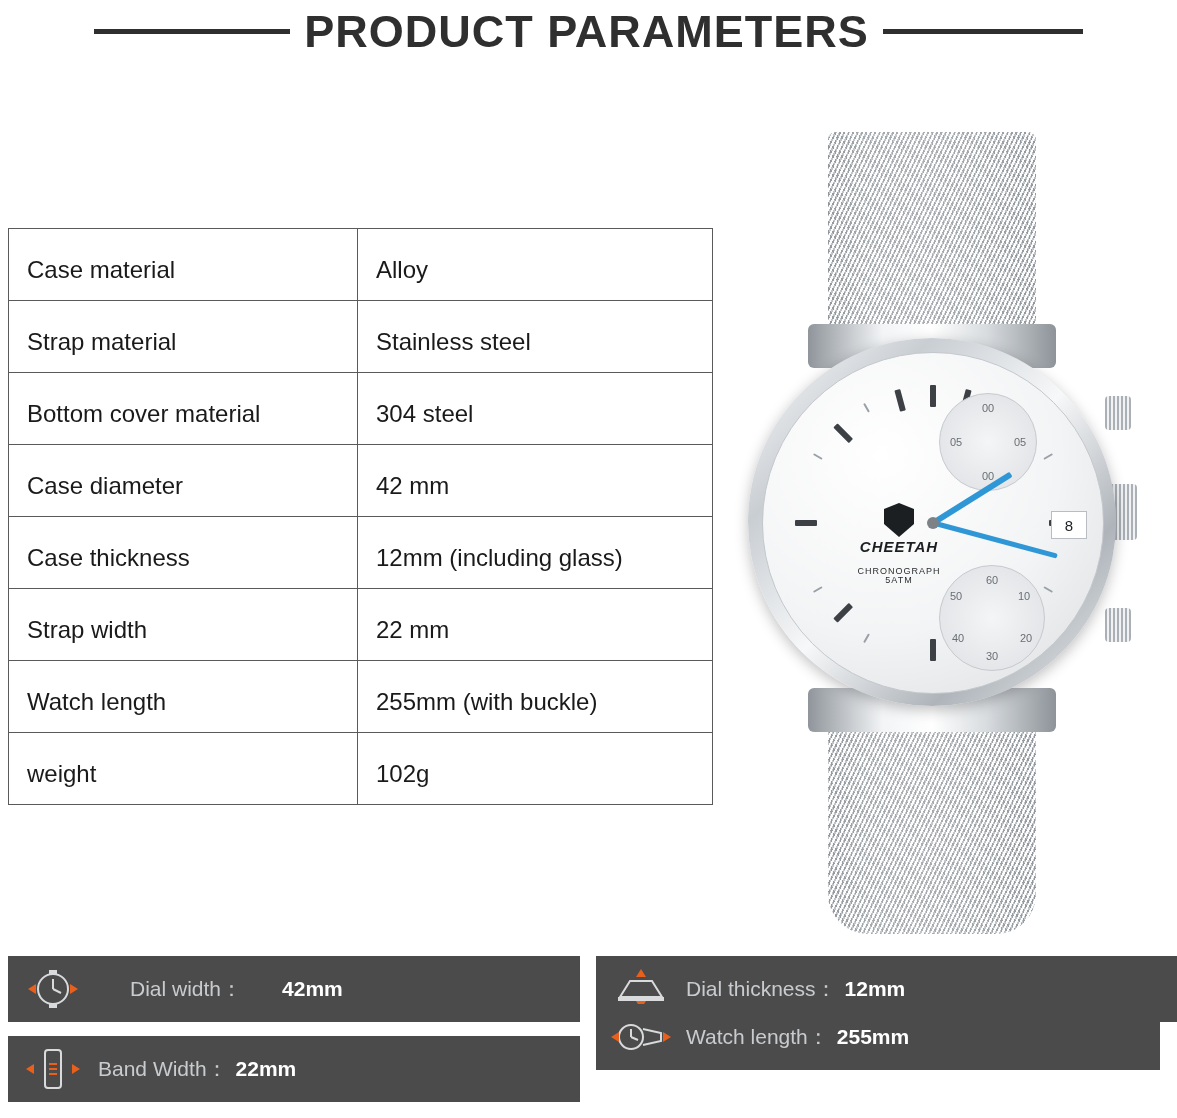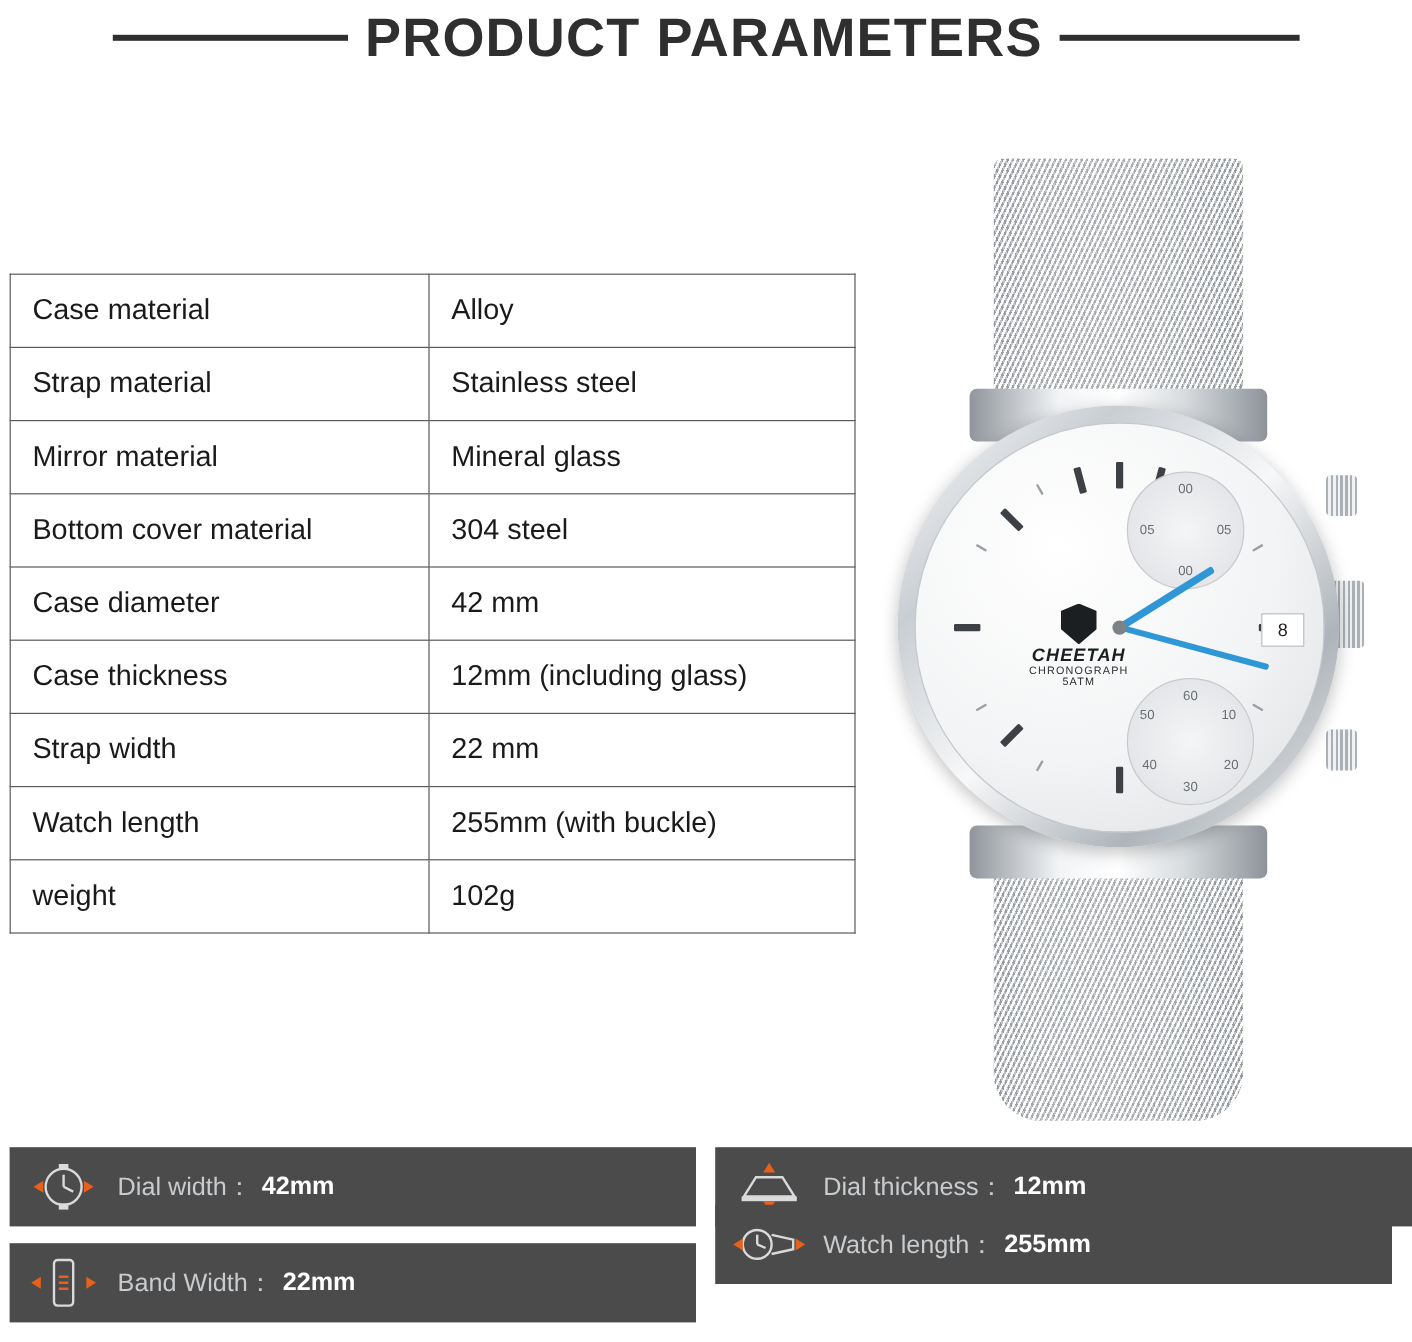--- a/index.html
+++ b/index.html
@@ -49,21 +49,21 @@
     left: 8px;
     top: 228px;
     width: 668px;
     border-collapse: collapse;
     table-layout: fixed;
   }
   #spec-table td {
     border: 1px solid #5a5a5a;
     height: 60px;
     font-size: 24px;
-    padding: 0 0 0 18px;
+    padding: 11px 0 0 18px;
     vertical-align: middle;
     color: #1a1a1a;
     background: #fff;
   }
   #spec-table td.k { width: 330px; }
   #spec-table td.v { width: 336px; }
 
   
   #watch-photo {
     position: absolute;
@@ -194,21 +194,21 @@
     text-align: center;
     line-height: 1.05;
   }
   .brand .shield {
     width: 30px; height: 34px;
     margin: 0 auto 2px;
     background: #1c1f22;
     clip-path: polygon(50% 0, 100% 18%, 100% 62%, 50% 100%, 0 62%, 0 18%);
   }
   .brand .name { font-size: 15px; font-weight: bold; letter-spacing: 1px; color: #1c1f22; font-style: italic; }
-  .brand .sub1 { font-size: 9px; letter-spacing: 1px; color: #2a2d30; }
+  .brand .sub1 { font-size: 9px; letter-spacing: 1px; color: #2a2d30; margin-top: 12px; }
   .brand .sub2 { font-size: 9px; letter-spacing: 1px; color: #2a2d30; }
 
   #date-window {
     position: absolute;
     right: 16px;
     top: 158px;
     width: 34px;
     height: 26px;
     background: #ffffff;
     border: 1px solid #b9bdc1;
@@ -249,21 +249,21 @@
   }
 
   
   .info-box {
     position: absolute;
     height: 66px;
     background: #4b4b4b;
     display: flex;
     align-items: center;
   }
-  #info-1 { left: 8px;   top: 956px; width: 572px; }
+  #info-1 { left: 8px;   top: 956px; width: 572px; gap: 32px; }
   #info-2 { left = 0; left: 596px; top: 956px; width: 636px; }
   #info-3 { left: 8px;   top: 1036px; width: 572px; }
   #info-4 { left: 596px; top: 1004px; width: 564px; }
   .info-icon {
     width: 90px;
     display: flex;
     align-items: center;
     justify-content: center;
     flex: 0 0 90px;
   }
@@ -291,24 +291,20 @@
 
 <table id="spec-table">
   <tbody>
     <tr>
       <td class="k">Case material</td>
       <td class="v">Alloy</td>
     </tr>
     <tr>
       <td class="k">Strap material</td>
       <td class="v">Stainless steel</td>
-    </tr>
-    <tr>
-      <td class="k">Mirror material</td>
-      <td class="v">Mineral glass</td>
     </tr>
     <tr>
       <td class="k">Bottom cover material</td>
       <td class="v">304 steel</td>
     </tr>
     <tr>
       <td class="k">Case diameter</td>
       <td class="v">42 mm</td>
     </tr>
     <tr>

